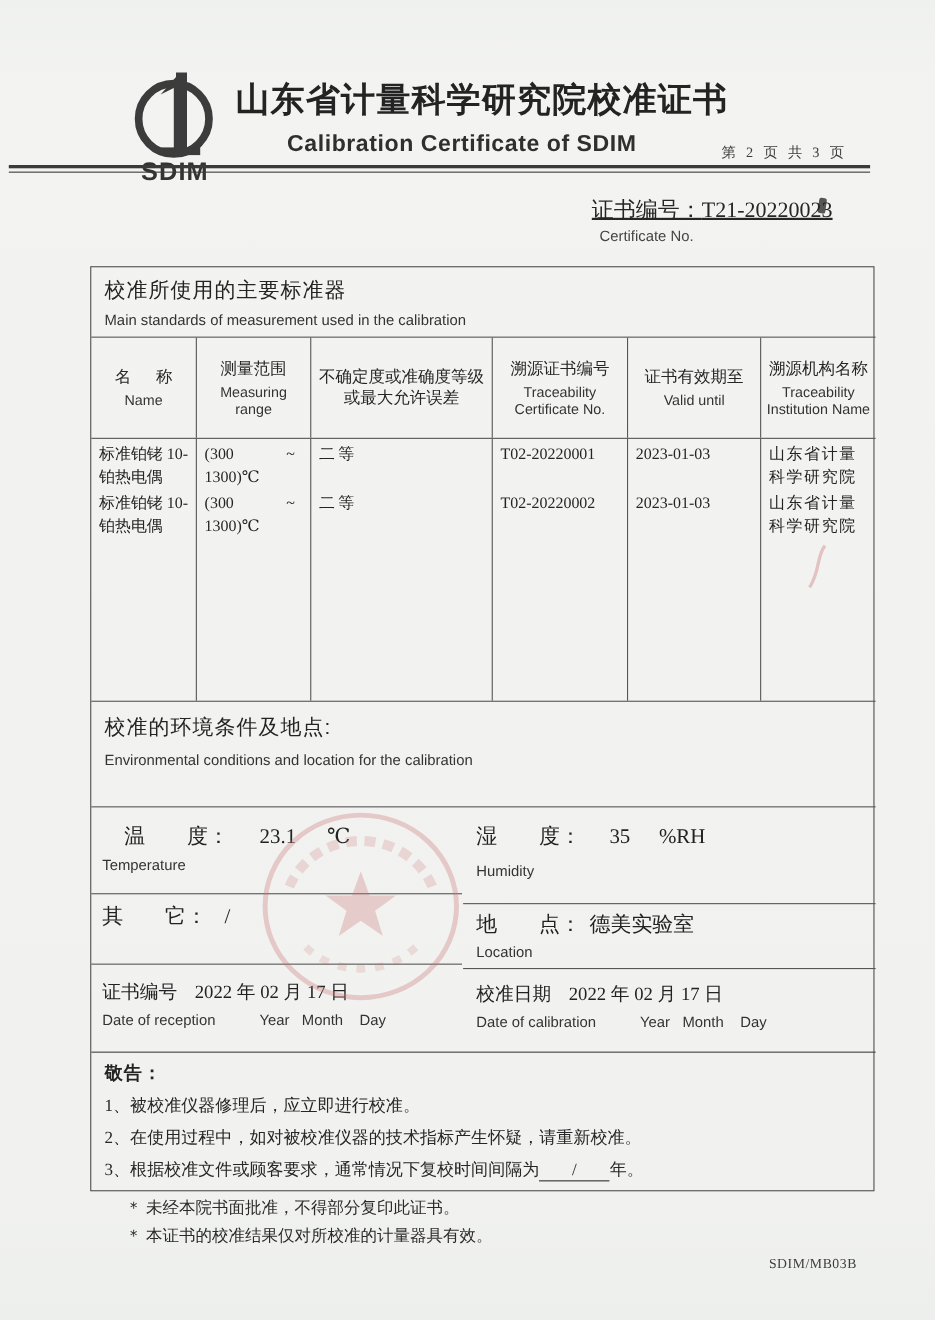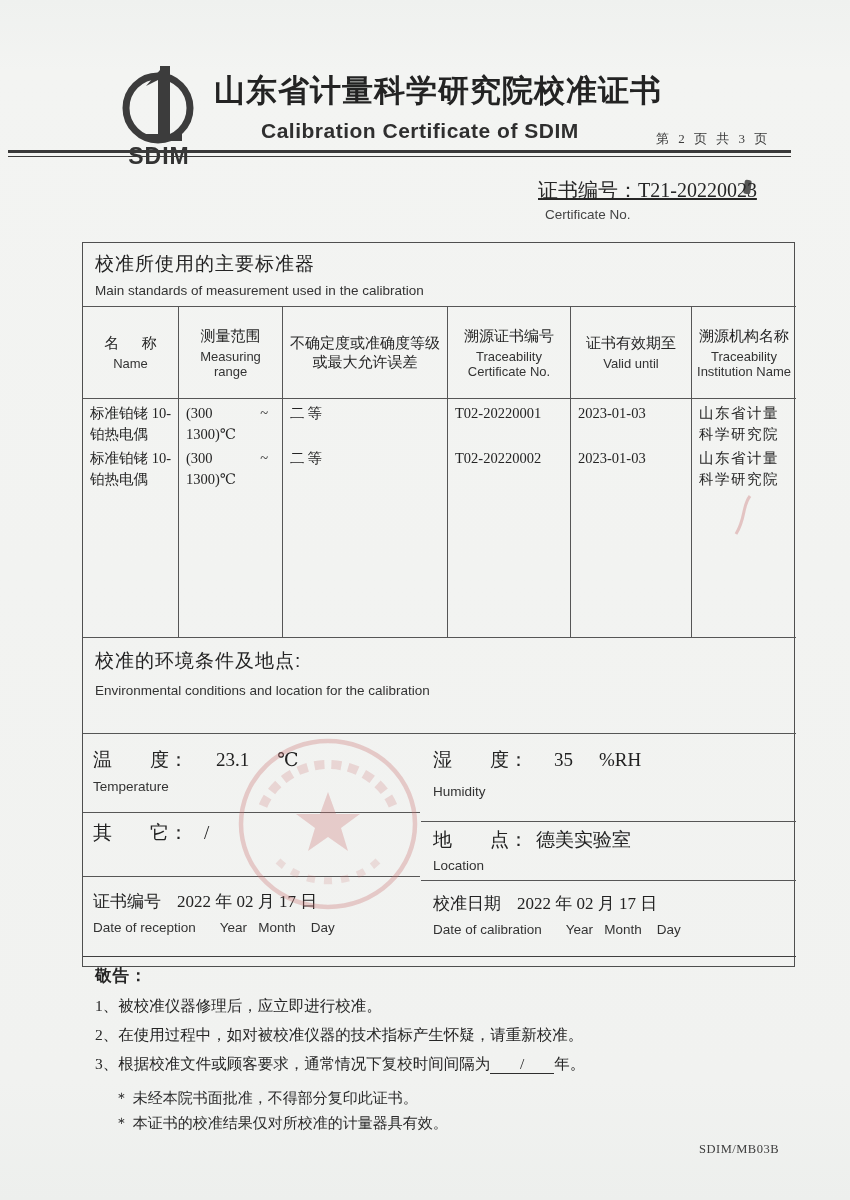--- a/index.html
+++ b/index.html
@@ -23,21 +23,21 @@
   
   .title-cn{left:214px;top:70px;font-size:31px;font-weight:bold;letter-spacing:1px;color:#232323;}
   .title-en{left:261px;top:119px;font-size:21px;font-weight:bold;letter-spacing:.5px;color:#2f2f2f;font-family:var(--sans);}
   .page-info{left:656px;top:130px;font-size:13px;letter-spacing:3px;color:#3d3d3d;}
   .rule{left:8px;top:150px;width:783px;height:3px;border-top:3px solid #3a3a3a;border-bottom:1px solid #3a3a3a;}
   .cert-line{left:538px;top:177px;font-size:20px;color:#262626;text-decoration:underline;}
   .cert-en{left:545px;top:207px;font-size:13.5px;color:#444;font-family:var(--sans);}
   .artifact{left:744px;top:180px;width:7px;height:14px;background:#3a3a3a;border-radius:2px;transform:rotate(8deg);opacity:.85;}
 
   
-  .box{left:82px;top:242px;width:713px;height:725px;border:1.3px solid #4f4f4f;box-sizing:border-box;}
+  .box{left:82px;top:242px;width:713px;height:841px;border:1.3px solid #4f4f4f;box-sizing:border-box;}
   .sec-title{left:12px;top:8px;}
   .sec-title .cn{font-size:19px;font-family:var(--sans);font-weight:500;letter-spacing:1px;color:#242424;}
   .sec-title .en{font-size:13.5px;font-family:var(--sans);color:#333;margin-top:6px;}
 
   
   .tbl{left:0;top:63px;width:713px;}
   .tbl-head{display:grid;grid-template-columns:96px 104px 165px 123px 121px 104px;height:93px;
     border-top:1.2px solid var(--line);border-bottom:1.2px solid var(--line);box-sizing:border-box;}
   .tbl-body{display:grid;grid-template-columns:96px 104px 165px 123px 121px 104px;height:239px;
     border-bottom:1.2px solid var(--line);box-sizing:border-box;}
@@ -59,21 +59,21 @@
   .vline1{display:flex;align-items:baseline;font-size:19px;color:#222;}
   .vlabel{white-space:pre;}
   .elabel{font-size:13.5px;font-family:var(--sans);color:#333;}
   .temp-row{left:0;top:491px;width:337px;height:79px;border-bottom:1.2px solid var(--line);padding:13px 0 0 10px;}
   .hum-row{left:338px;top:491px;width:375px;height:88px;border-bottom:1.2px solid var(--line);padding:13px 0 0 12px;}
   .oth-row{left:0;top:570px;width:337px;height:64px;border-bottom:1.2px solid var(--line);padding:7px 0 0 10px;}
   .loc-row{left:338px;top:579px;width:375px;height:59px;border-bottom:1.2px solid var(--line);padding:5px 0 0 12px;}
   .rec-row{left:0;top:634px;width:337px;height:79px;padding:13px 0 0 10px;}
   .cal-row{left:338px;top:638px;width:375px;height:75px;padding:11px 0 0 12px;}
   .date-l1{display:flex;gap:16px;font-size:17px;color:#222;align-items:baseline;}
-  .date-l2{display:flex;gap:24px;margin-top:7px;}
+  .date-l2{display:flex;gap:40px;margin-top:7px;}
   .fullline{left:0;top:713px;width:713px;border-top:1.4px solid #3f3f3f;}
 
   
   .notice{left:12px;top:722px;width:680px;}
   .notice .ntitle{font-size:16.5px;font-weight:bold;color:#242424;letter-spacing:1px;}
   .notice .nitem{font-size:15.5px;color:#262626;margin-top:9px;line-height:20px;}
   .blank{display:inline-block;width:64px;border-bottom:1.2px solid #2e2e2e;text-align:center;height:19px;line-height:19px;}
 
   
   .fnote1{left:114px;top:1089px;font-size:15px;color:#2a2a2a;}
@@ -180,21 +180,21 @@
         </div>
       </div>
     </div>
 
     <div class="abs env-head">
       <div class="cn">校准的环境条件及地点:</div>
       <div class="en">Environmental conditions and location for the calibration</div>
     </div>
 
     <div class="abs cellrow temp-row">
-      <div class="vline1" style="gap:28px;">
+      <div class="vline1" style="gap:28px;margin-left:20px;">
         <span class="vlabel">温        度：</span>
         <span>23.1</span>
         <span>℃</span>
       </div>
       <div class="elabel" style="margin-top:6px;">Temperature</div>
     </div>
 
     <div class="abs cellrow hum-row">
       <div class="vline1" style="gap:26px;">
         <span class="vlabel">湿        度：</span>

